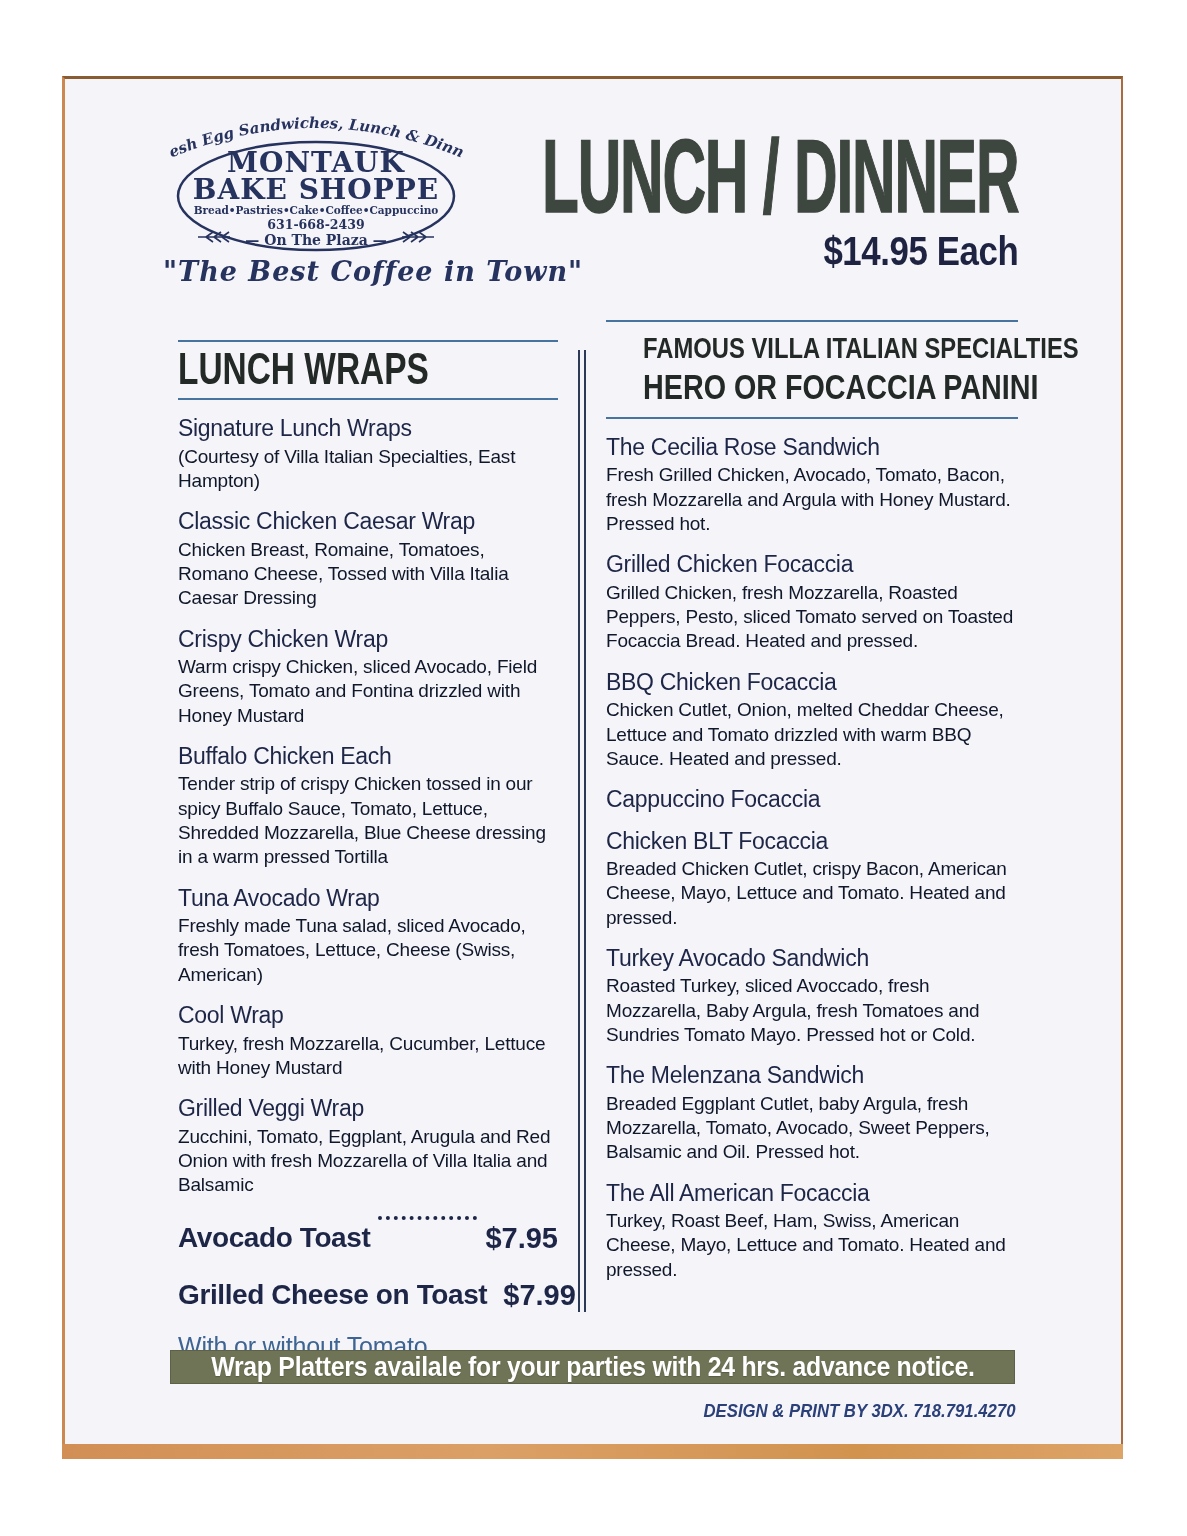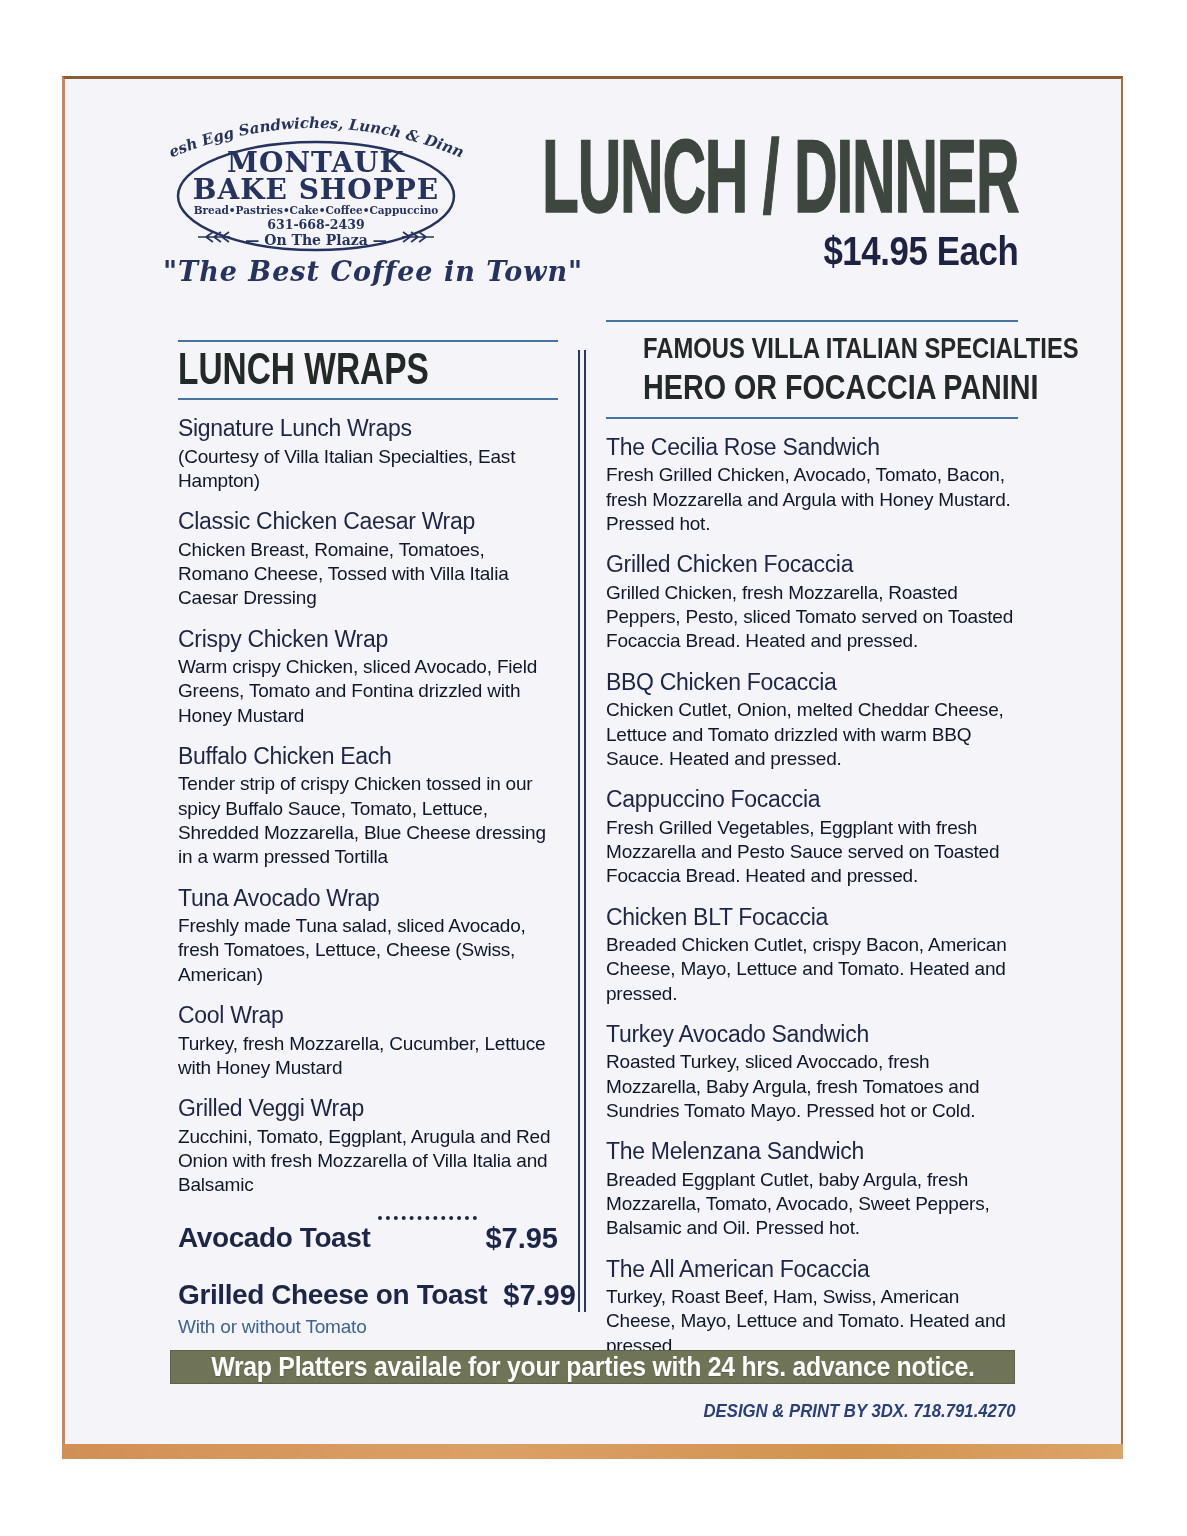--- a/index.html
+++ b/index.html
@@ -69,21 +69,21 @@
   }
   .divider {
     position:absolute; left:578px; top:350px; height:962px; width:4px;
     border-left:2px solid #2c3a57; border-right:2px solid #2c3a57;
   }
   
   .price-row { display:flex; align-items:flex-start; margin-top:24px; }
   .price-name { font-size:28px; font-weight:bold; color:#1d2647; letter-spacing:-0.4px; white-space:nowrap; }
   .dots { flex:1; border-bottom:4px dotted #1d2647; margin:0 8px; transform:translateY(-6px); }
   .price-val { font-size:29px; font-weight:bold; color:#1d2647; white-space:nowrap; }
-  .price-note { margin-top:4px; font-size:19px; color:#3d6493; letter-spacing:-0.2px; }
+  .price-note { margin-top:20px; font-size:25px; color:#3d6493; letter-spacing:-0.2px; }
   
   .banner {
     position:absolute; left:170px; top:1350px; width:845px; height:34px;
     background:#6f7457; border:1px solid #5c6147; box-sizing:border-box;
     display:flex; align-items:center; justify-content:center;
   }
   .banner-text {
     color:#ffffff; font-size:27px; font-weight:bold; white-space:nowrap;
     transform:scaleX(0.92); transform-origin:center; letter-spacing:-0.3px;
     text-shadow:0 1px 1px rgba(60,64,45,0.45);
@@ -193,21 +193,20 @@
     <div class="menu-item">
       <div class="item-name">Grilled Chicken Focaccia</div>
       <div class="item-desc">Grilled Chicken, fresh Mozzarella, Roasted Peppers, Pesto, sliced Tomato served on Toasted Focaccia Bread. Heated and pressed.</div>
     </div>
     <div class="menu-item">
       <div class="item-name">BBQ Chicken Focaccia</div>
       <div class="item-desc">Chicken Cutlet, Onion, melted Cheddar Cheese, Lettuce and Tomato drizzled with warm BBQ Sauce. Heated and pressed.</div>
     </div>
     <div class="menu-item">
       <div class="item-name">Cappuccino Focaccia</div>
-      <div class="item-desc">Fresh Grilled Vegetables, Eggplant with fresh Mozzarella and Pesto Sauce served on Toasted Focaccia Bread. Heated and pressed.</div>
     </div>
     <div class="menu-item">
       <div class="item-name">Chicken BLT Focaccia</div>
       <div class="item-desc">Breaded Chicken Cutlet, crispy Bacon, American Cheese, Mayo, Lettuce and Tomato. Heated and pressed.</div>
     </div>
     <div class="menu-item">
       <div class="item-name">Turkey Avocado Sandwich</div>
       <div class="item-desc">Roasted Turkey, sliced Avoccado, fresh Mozzarella, Baby Argula, fresh Tomatoes and Sundries Tomato Mayo. Pressed hot or Cold.</div>
     </div>
     <div class="menu-item">

